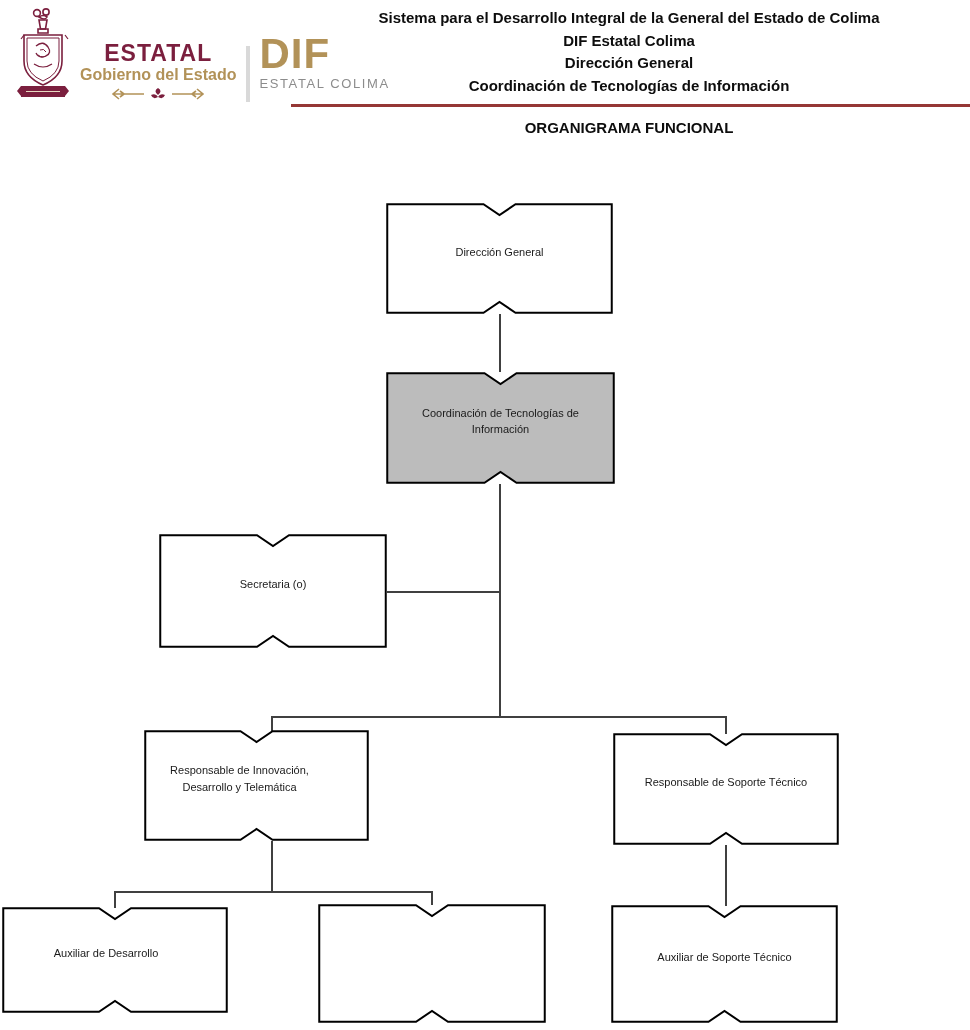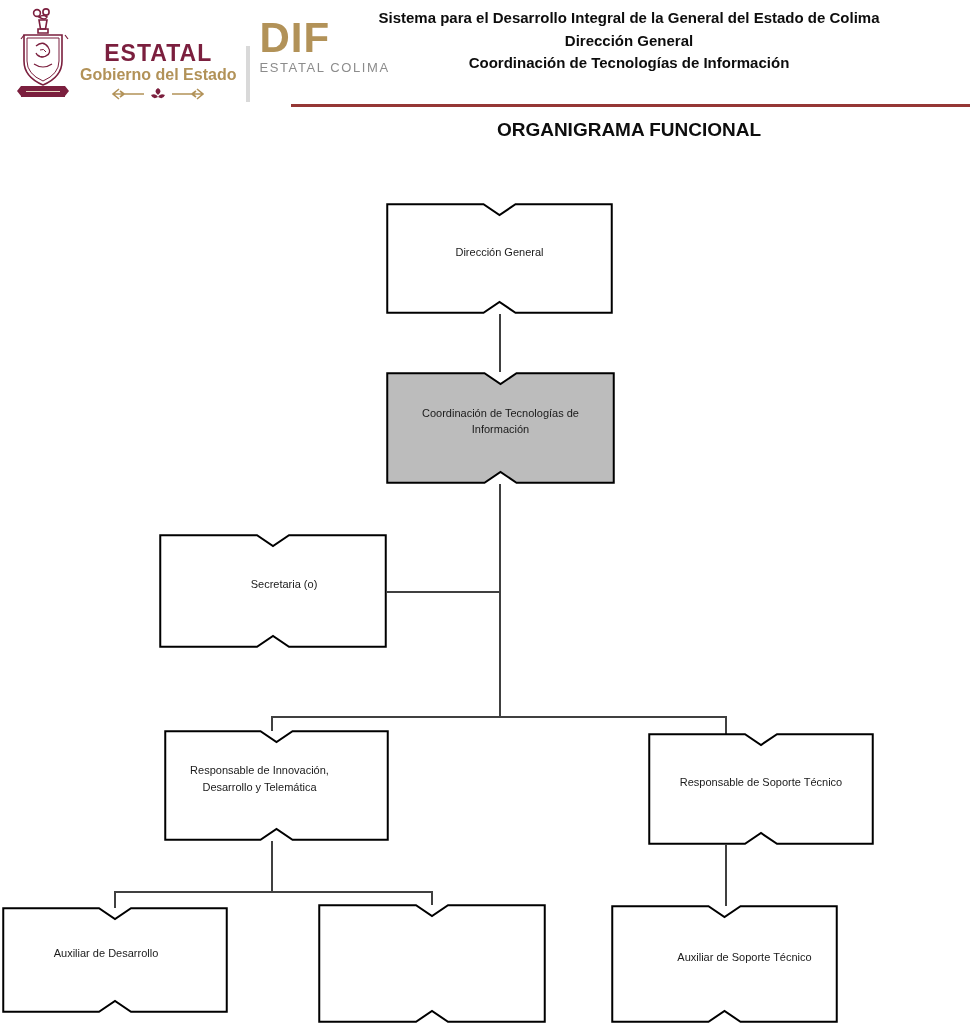--- a/index.html
+++ b/index.html
@@ -9,29 +9,29 @@
   }
 
   
   .logo { position:absolute; left:12px; top:6px; display:flex; align-items:flex-start; }
   .shield-svg { display:block; }
   .logo-colima { margin-left:6px; margin-top:36px; text-align:center; }
   .colima-name { color:#7B1F3E; font-weight:bold; font-size:23px; letter-spacing:1px; line-height:1; }
   .colima-sub { color:#B29258; font-size:16px; font-weight:bold; margin-top:1px; }
   .arrows-svg { display:block; margin:2px auto 0; }
   .logo-divider { width:4px; height:56px; background:#d9d9d9; margin:40px 9px 0 10px; }
-  .logo-dif { margin-top:12px; }
+  .logo-dif { margin-top:28px; }
   .dif-acronym { color:#B29258; font-weight:bold; font-size:42px; line-height:0.95; letter-spacing:1px; }
   .dif-sub { color:#8c8c8c; font-size:13px; letter-spacing:1.6px; margin-top:2px; }
 
   .titles { position:absolute; left:290px; top:7px; width:678px; text-align:center;
             font-weight:bold; font-size:15px; color:#0d0d0d; line-height:22.5px; }
   .red-rule { position:absolute; left:291px; top:104px; width:679px; height:3px; background:#953735; }
   .section-title { position:absolute; left:290px; top:119px; width:678px; text-align:center;
-                   font-weight:bold; font-size:19px; color:#0d0d0d; }
+                   font-weight:bold; font-size:15px; color:#0d0d0d; }
 
   
   .connector-layer { position:absolute; left:0; top:0; z-index:0; }
   .connector-layer path { stroke:#404040; stroke-width:2; fill:none; }
 
   .node { position:absolute; z-index:1; }
   .node-shape { position:absolute; left:0; top:0; }
   .node-shape path { fill:#ffffff; stroke:#000000; stroke-width:2; stroke-linejoin:miter; }
   .node.gray .node-shape path { fill:#BCBCBC; }
   .node-label { position:absolute; left:0; right:0; top:0; height:88%; z-index:1;
@@ -86,20 +86,21 @@
     <div class="logo-divider"></div>
 
     <div class="logo-dif">
       <div class="dif-acronym">DIF</div>
       <div class="dif-sub">ESTATAL COLIMA</div>
     </div>
   </div>
 
   <div class="titles">
     <div>Sistema para el Desarrollo Integral de la General del Estado de Colima</div>
+    <div>DIF Estatal Colima</div>
     <div>Dirección General</div>
     <div>Coordinación de Tecnologías de Información</div>
   </div>
 
   <div class="red-rule"></div>
 
   <div class="section-title">ORGANIGRAMA FUNCIONAL</div>
 
   <svg class="connector-layer" width="970" height="1030" viewBox="0 0 970 1030">
     <path d="M500,314 L500,372"></path>
@@ -118,54 +119,54 @@
     <span class="node-label">Dirección General</span>
   </div>
 
   <div class="node gray" style="left:386px; top:372px; width:229px; height:112px;">
       <svg class="node-shape" width="229" height="112">
         <path d="M1.25,1.25 L98.5,1.25 L114.5,12 L130.5,1.25 L227.75,1.25 L227.75,110.75 L130.5,110.75 L114.5,100 L98.5,110.75 L1.25,110.75 Z"></path>
       </svg>
     <span class="node-label">Coordinación de Tecnologías de Información</span>
   </div>
 
-  <div class="node" style="left:159px; top:534px; width:228px; height:114px;padding-left:22px;">
+  <div class="node" style="left:159px; top:534px; width:228px; height:114px;">
       <svg class="node-shape" width="228" height="114">
         <path d="M1.25,1.25 L98,1.25 L114,12 L130,1.25 L226.75,1.25 L226.75,112.75 L130,112.75 L114,102 L98,112.75 L1.25,112.75 Z"></path>
       </svg>
     <span class="node-label">Secretaria (o)</span>
   </div>
 
-  <div class="node" style="left:164px; top:730px; width:191px; height:111px;">
+  <div class="node" style="left:144px; top:730px; width:191px; height:111px;">
       <svg class="node-shape" width="225" height="111">
         <path d="M1.25,1.25 L96.5,1.25 L112.5,12 L128.5,1.25 L223.75,1.25 L223.75,109.75 L128.5,109.75 L112.5,99 L96.5,109.75 L1.25,109.75 Z"></path>
       </svg>
     <span class="node-label">Responsable de Innovación, Desarrollo y Telemática</span>
   </div>
 
-  <div class="node" style="left:613px; top:733px; width:226px; height:112px;margin-left:35px;">
+  <div class="node" style="left:613px; top:733px; width:226px; height:112px;">
       <svg class="node-shape" width="226" height="112">
         <path d="M1.25,1.25 L97,1.25 L113,12 L129,1.25 L224.75,1.25 L224.75,110.75 L129,110.75 L113,100 L97,110.75 L1.25,110.75 Z"></path>
       </svg>
     <span class="node-label">Responsable de Soporte Técnico</span>
   </div>
 
   <div class="node" style="left:2px; top:907px; width:208px; height:106px;">
       <svg class="node-shape" width="226" height="106">
         <path d="M1.25,1.25 L97,1.25 L113,12 L129,1.25 L224.75,1.25 L224.75,104.75 L129,104.75 L113,94 L97,104.75 L1.25,104.75 Z"></path>
       </svg>
     <span class="node-label">Auxiliar de Desarrollo</span>
   </div>
 
   <div class="node" style="left:318px; top:904px; width:228px; height:119px;">
       <svg class="node-shape" width="228" height="119">
         <path d="M1.25,1.25 L98,1.25 L114,12 L130,1.25 L226.75,1.25 L226.75,117.75 L130,117.75 L114,107 L98,117.75 L1.25,117.75 Z"></path>
       </svg>
   </div>
 
-  <div class="node" style="left:611px; top:905px; width:227px; height:118px;padding-left:40px;">
+  <div class="node" style="left:611px; top:905px; width:227px; height:118px;">
       <svg class="node-shape" width="227" height="118">
         <path d="M1.25,1.25 L97.5,1.25 L113.5,12 L129.5,1.25 L225.75,1.25 L225.75,116.75 L129.5,116.75 L113.5,106 L97.5,116.75 L1.25,116.75 Z"></path>
       </svg>
     <span class="node-label">Auxiliar de Soporte Técnico</span>
   </div>
 
 </div>
 
 </body></html>

